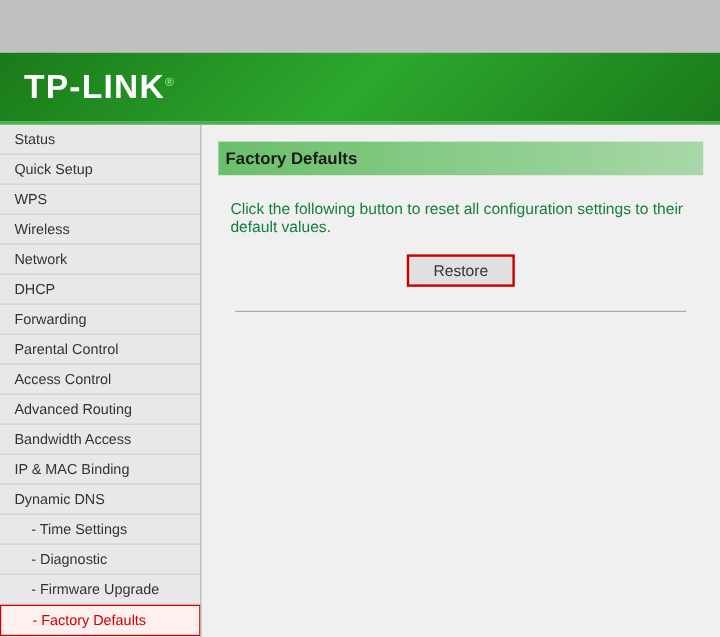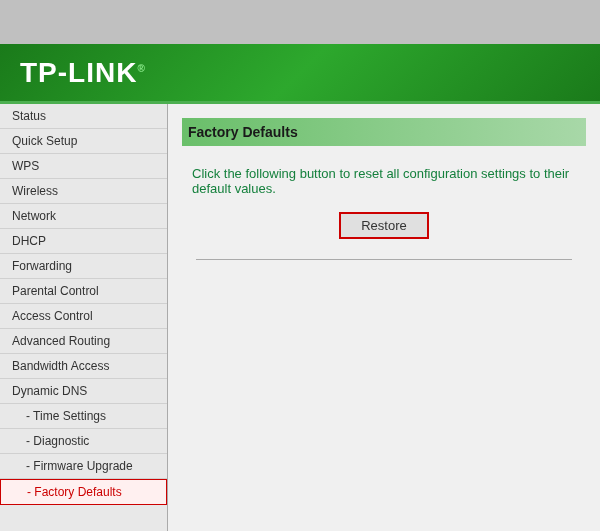--- a/index.html
+++ b/index.html
@@ -150,20 +150,21 @@
       <div class="sidebar-item">Quick Setup</div>
       <div class="sidebar-item">WPS</div>
       <div class="sidebar-item">Wireless</div>
       <div class="sidebar-item">Network</div>
       <div class="sidebar-item">DHCP</div>
       <div class="sidebar-item">Forwarding</div>
       <div class="sidebar-item">Parental Control</div>
       <div class="sidebar-item">Access Control</div>
       <div class="sidebar-item">Advanced Routing</div>
       <div class="sidebar-item">Bandwidth Access</div>
+      <div class="sidebar-item">IP &amp; MAC Binding</div>
       <div class="sidebar-item">Dynamic DNS</div>
       <div class="sidebar-item sub">- Time Settings</div>
       <div class="sidebar-item sub">- Diagnostic</div>
       <div class="sidebar-item sub">- Firmware Upgrade</div>
       <div class="sidebar-item highlighted sub">- Factory Defaults</div>
     </div>
 
   <div class="content">
     <div class="content-header">Factory Defaults</div>
     <div class="content-body">

